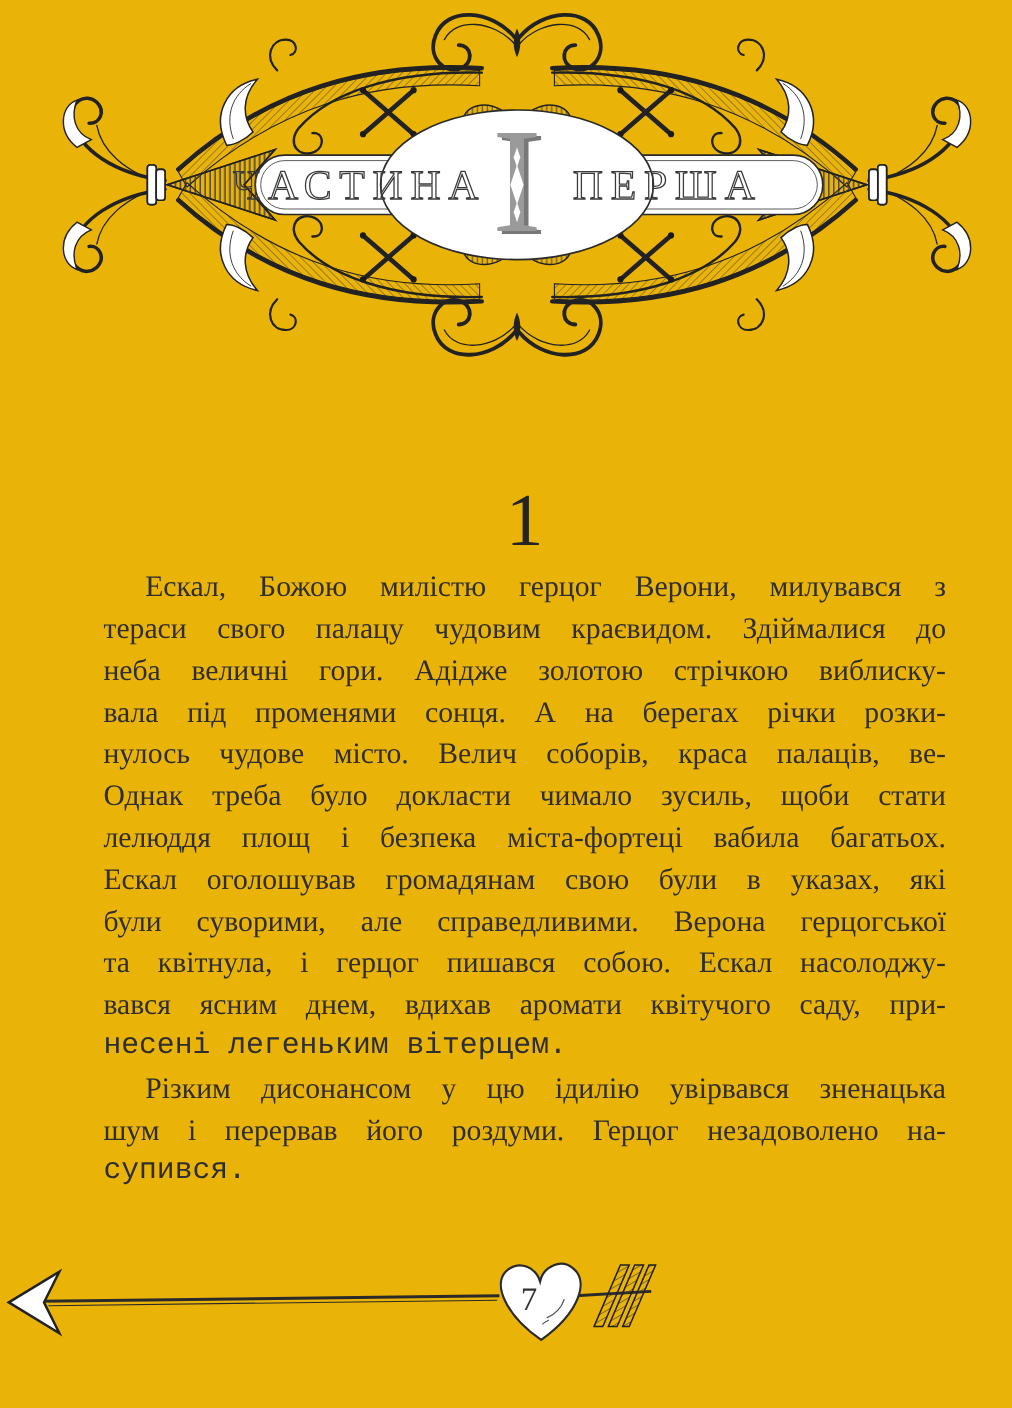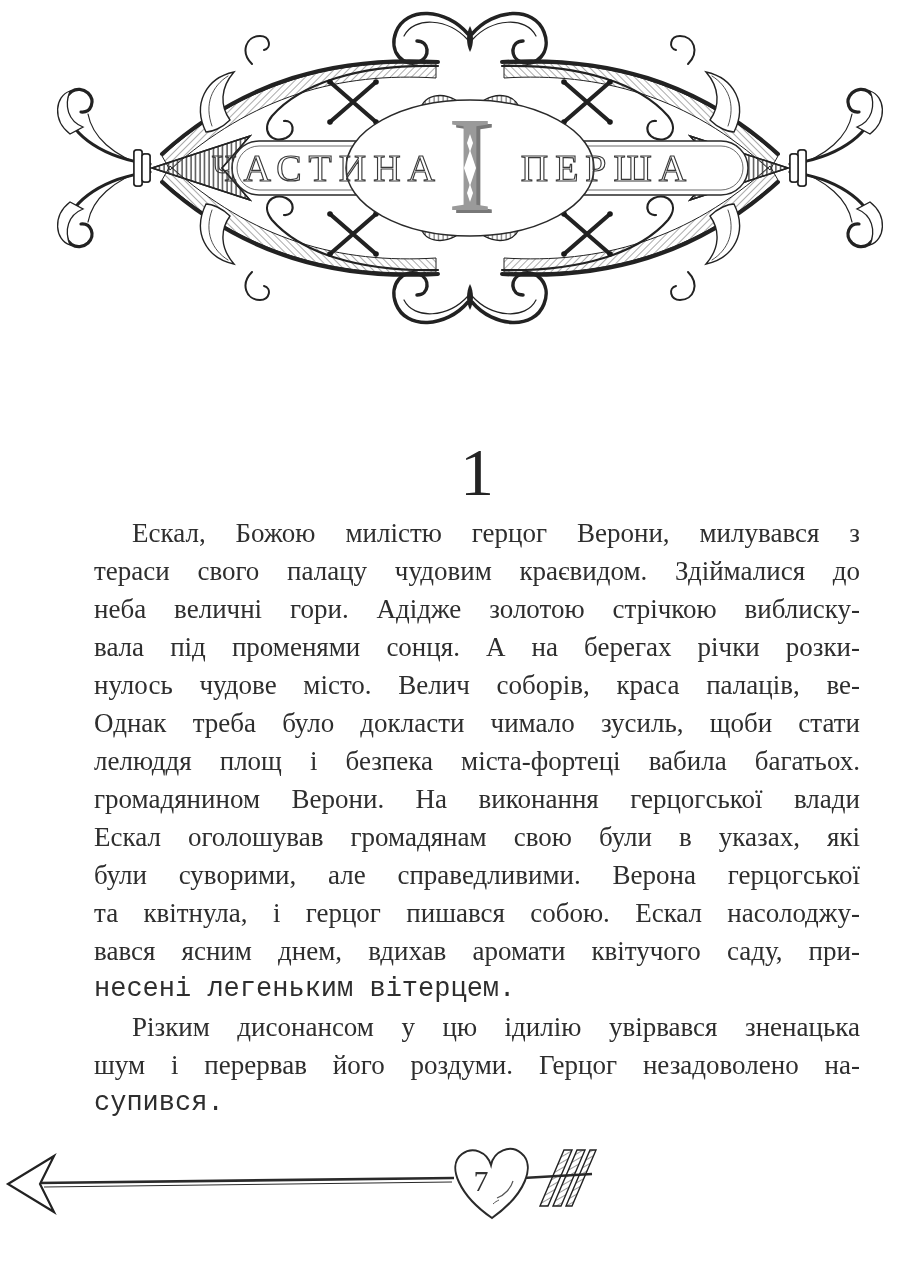--- a/index.html
+++ b/index.html
@@ -1,20 +1,20 @@
 <!DOCTYPE html>
 <html><head>
 <meta charset="utf-8">
 <style>
   html,body{margin:0;padding:0;background:#e8e8e8;}
   .page{
     position:relative;
     width:920px;height:1280px;
     margin:0 auto;
-    background:#ffffff;
+    background:#eab308;
     overflow:hidden;
     font-family:"Liberation Serif","DejaVu Serif",serif;
   }
   
   .ornament{
     position:absolute;left:0;top:0;width:920px;height:355px;
   }
   .orn-stroke{fill:none;stroke:#222222;stroke-linecap:round;}
   .engraved-word{
     fill:none;stroke:#3a3a3a;stroke-width:1.15px;
@@ -129,21 +129,20 @@
 
   <div class="bodytext">
       <p class="para">
         <span class="tline first">Ескал, Божою милістю герцог Верони, милувався з</span>
         <span class="tline">тераси свого палацу чудовим краєвидом. Здіймалися до</span>
         <span class="tline">неба величні гори. Адідже золотою стрічкою виблиску-</span>
         <span class="tline">вала під променями сонця. А на берегах річки розки-</span>
         <span class="tline">нулось чудове місто. Велич соборів, краса палаців, ве-</span>
         <span class="tline">Однак треба було докласти чимало зусиль, щоби стати</span>
         <span class="tline">лелюддя площ і безпека міста-фортеці вабила багатьох.</span>
-        <span class="tline">громадянином Верони. На виконання герцогської влади</span>
         <span class="tline">Ескал оголошував громадянам свою були в указах, які</span>
         <span class="tline">були суворими, але справедливими. Верона герцогської</span>
         <span class="tline">та квітнула, і герцог пишався собою. Ескал насолоджу-</span>
         <span class="tline">вався ясним днем, вдихав аромати квітучого саду, при-</span>
         <span class="tline last">несені легеньким вітерцем.</span>
       </p>
       <p class="para">
         <span class="tline first">Різким дисонансом у цю ідилію увірвався зненацька</span>
         <span class="tline">шум і перервав його роздуми. Герцог незадоволено на-</span>
         <span class="tline last">супився.</span>

